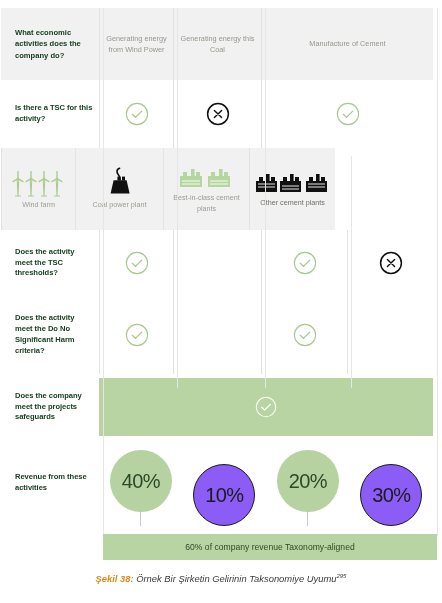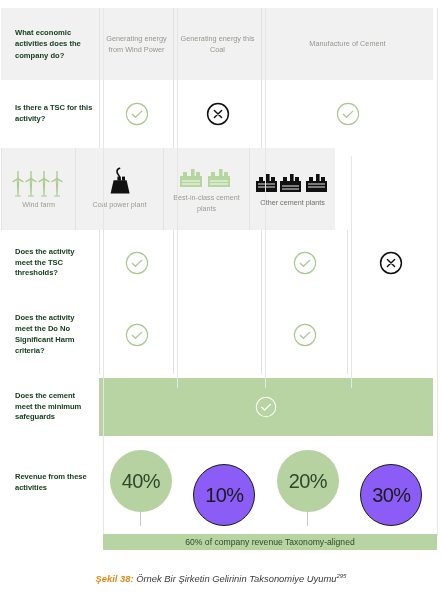--- a/index.html
+++ b/index.html
@@ -176,21 +176,21 @@
     padding-top: 2px;
     position: relative;
   }
 
   
   .footbar {
     position: absolute;
     left: 103px;
     top: 534px;
     width: 334px;
-    height: 16px;
+    height: 26px;
     background: #b8d4a2;
     display: flex;
     align-items: center;
     justify-content: center;
     font-size: 8.6px;
     color: #2f4a2c;
   }
 
   
   .caption {
@@ -436,21 +436,21 @@
             <circle cx="12" cy="12" r="10.6" stroke="#a9c78f" stroke-width="1.1"></circle>
             <path d="M7.2 12.3 L10.5 15.3 L16.8 9.1" stroke="#a9c78f" stroke-width="1.2" stroke-linecap="round" stroke-linejoin="round"></path>
           </svg>
         </span>
       </div>
       <div class="cell c-cem-b bg-white vline"></div>
     </div>
 
     <div class="row row-safe">
       <div class="cell c-label bg-white">
-        <div class="lbl">Does the cement meet the minimum safeguards</div>
+        <div class="lbl">Does the company meet the projects safeguards</div>
       </div>
       <div class="cell" style="width:334px;flex:0 0 334px;">
         <div class="safebar">
           <span>
             <svg class="tickwhite" viewBox="0 0 24 24" fill="none">
               <circle cx="12" cy="12" r="10.6" stroke="#ffffff" stroke-width="1.1"></circle>
               <path d="M7.2 12.3 L10.5 15.3 L16.8 9.1" stroke="#ffffff" stroke-width="1.3" stroke-linecap="round" stroke-linejoin="round"></path>
             </svg>
           </span>
         </div>

